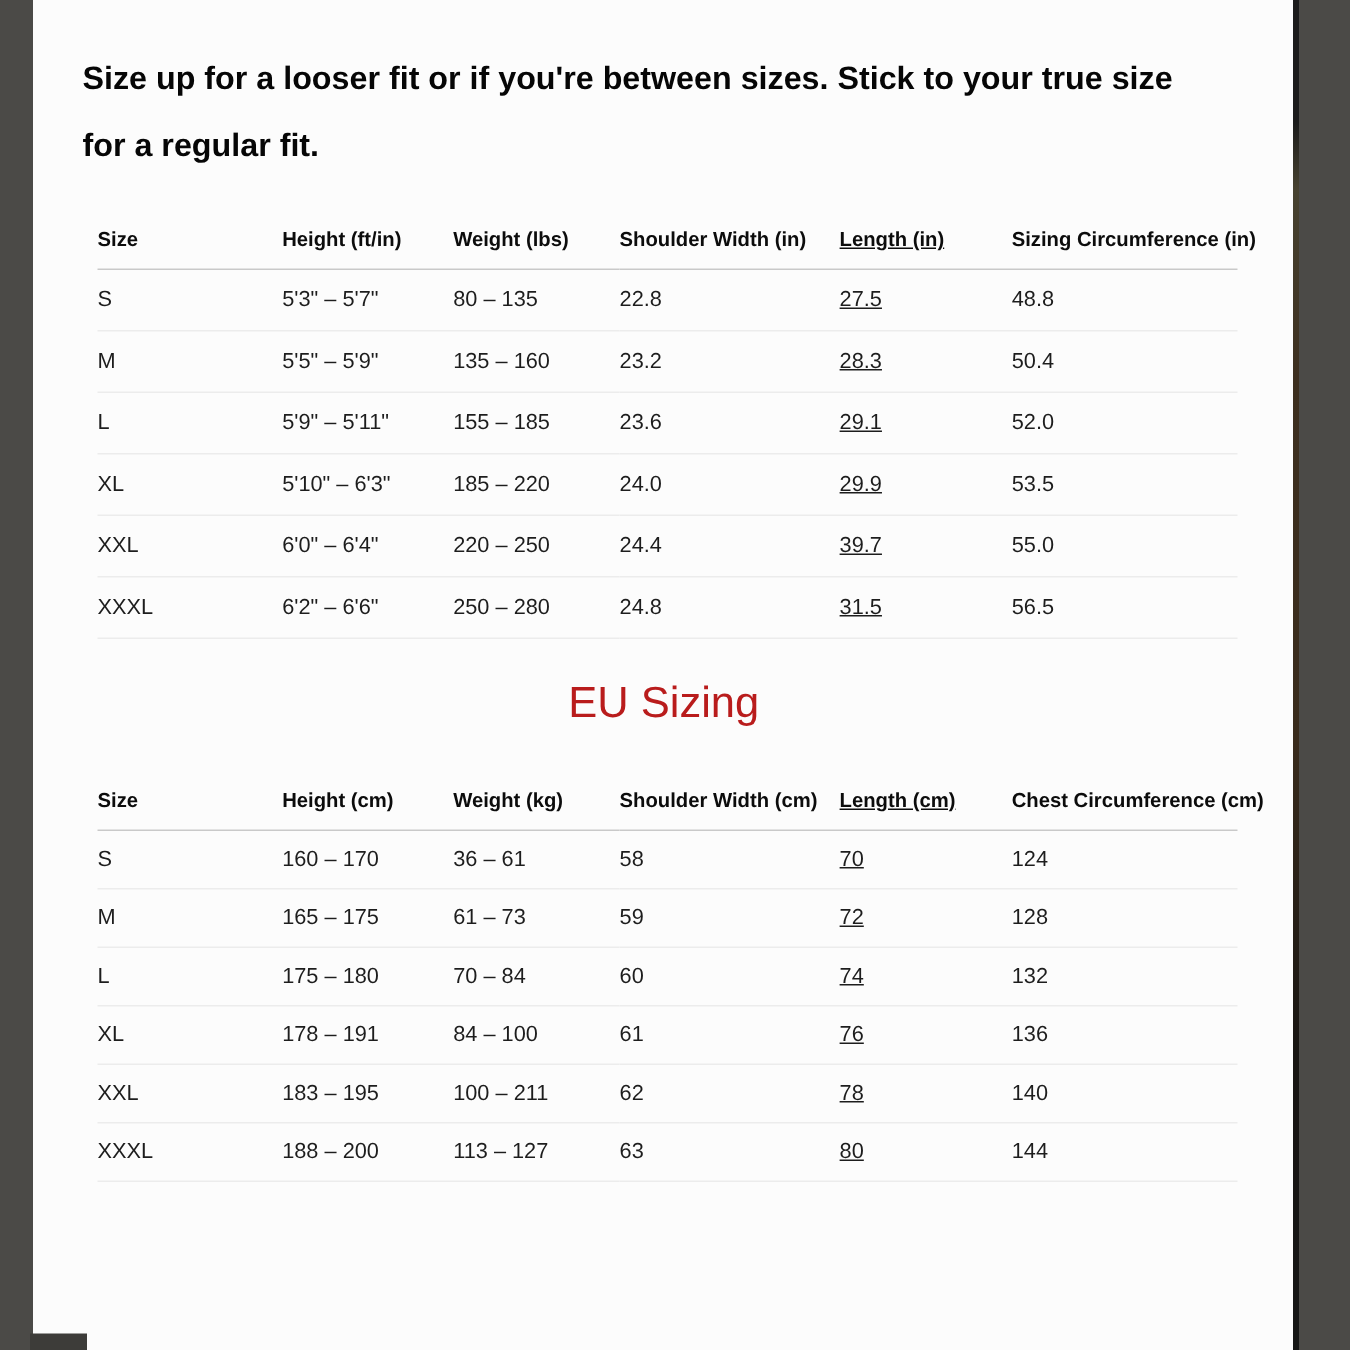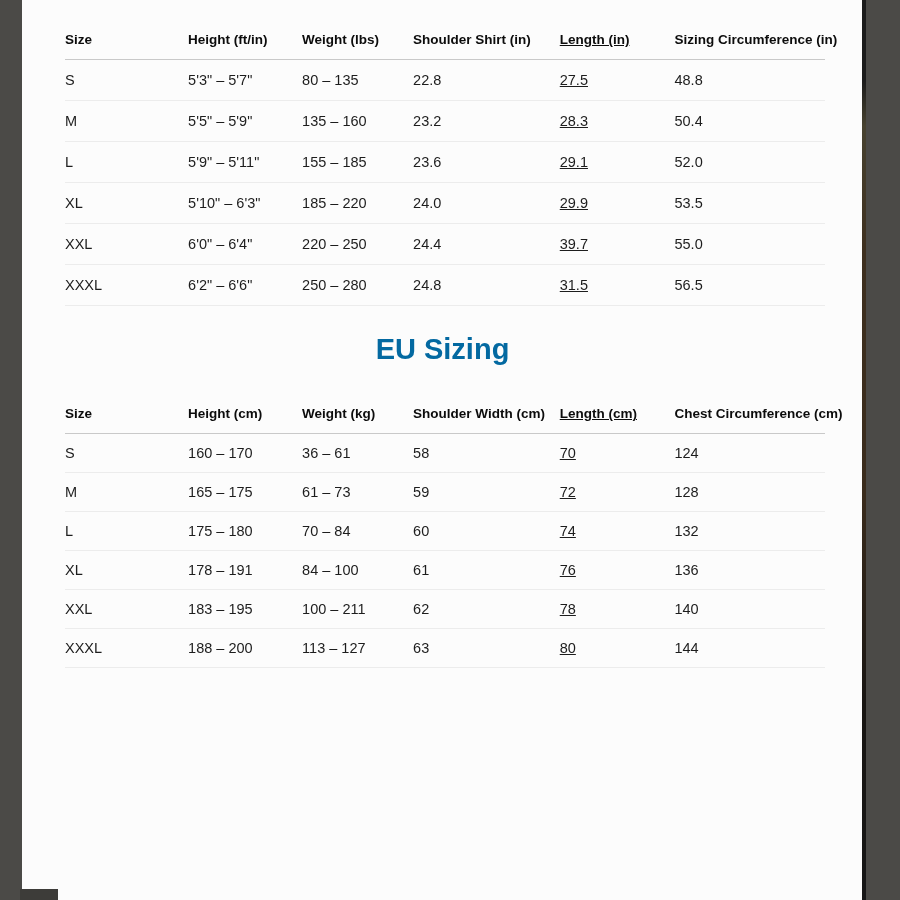--- a/index.html
+++ b/index.html
@@ -99,42 +99,46 @@
   .size-table th:nth-child(1), .size-table td:nth-child(1) { width: 16.2%; }
   .size-table th:nth-child(2), .size-table td:nth-child(2) { width: 15.0%; }
   .size-table th:nth-child(3), .size-table td:nth-child(3) { width: 14.6%; }
   .size-table th:nth-child(4), .size-table td:nth-child(4) { width: 19.3%; }
   .size-table th:nth-child(5), .size-table td:nth-child(5) { width: 15.1%; text-decoration: underline; }
   .size-table th:nth-child(6), .size-table td:nth-child(6) { width: 19.8%; }
 
   .eu-heading {
     margin: 26px 0 0;
     text-align: center;
-    font-size: 29px; font-weight: bold;
+    font-size: 29px; font-weight: normal;
     line-height: 34px;
-    color: #0369a1;
+    color: #b91c1c;
   }
   .size-table.eu { margin-top: 34px; }
   .size-table.eu td { padding: 11px 0; }
 </style>
 </head>
 <body>
 
 <div class="card">
 
 
   <main class="content">
+    <p class="intro">
+      <span>Size up for a looser fit or if you're between sizes. Stick to your true size</span>
+      <span>for a regular fit.</span>
+    </p>
 
     <table class="size-table">
         <thead>
           <tr>
             <th>Size</th>
             <th>Height (ft/in)</th>
             <th>Weight (lbs)</th>
-            <th>Shoulder Shirt (in)</th>
+            <th>Shoulder Width (in)</th>
             <th>Length (in)</th>
             <th>Sizing Circumference (in)</th>
           </tr>
         </thead>
         <tbody>
           <tr>
             <td>S</td>
             <td>5'3" – 5'7"</td>
             <td>80 – 135</td>
             <td>22.8</td>

